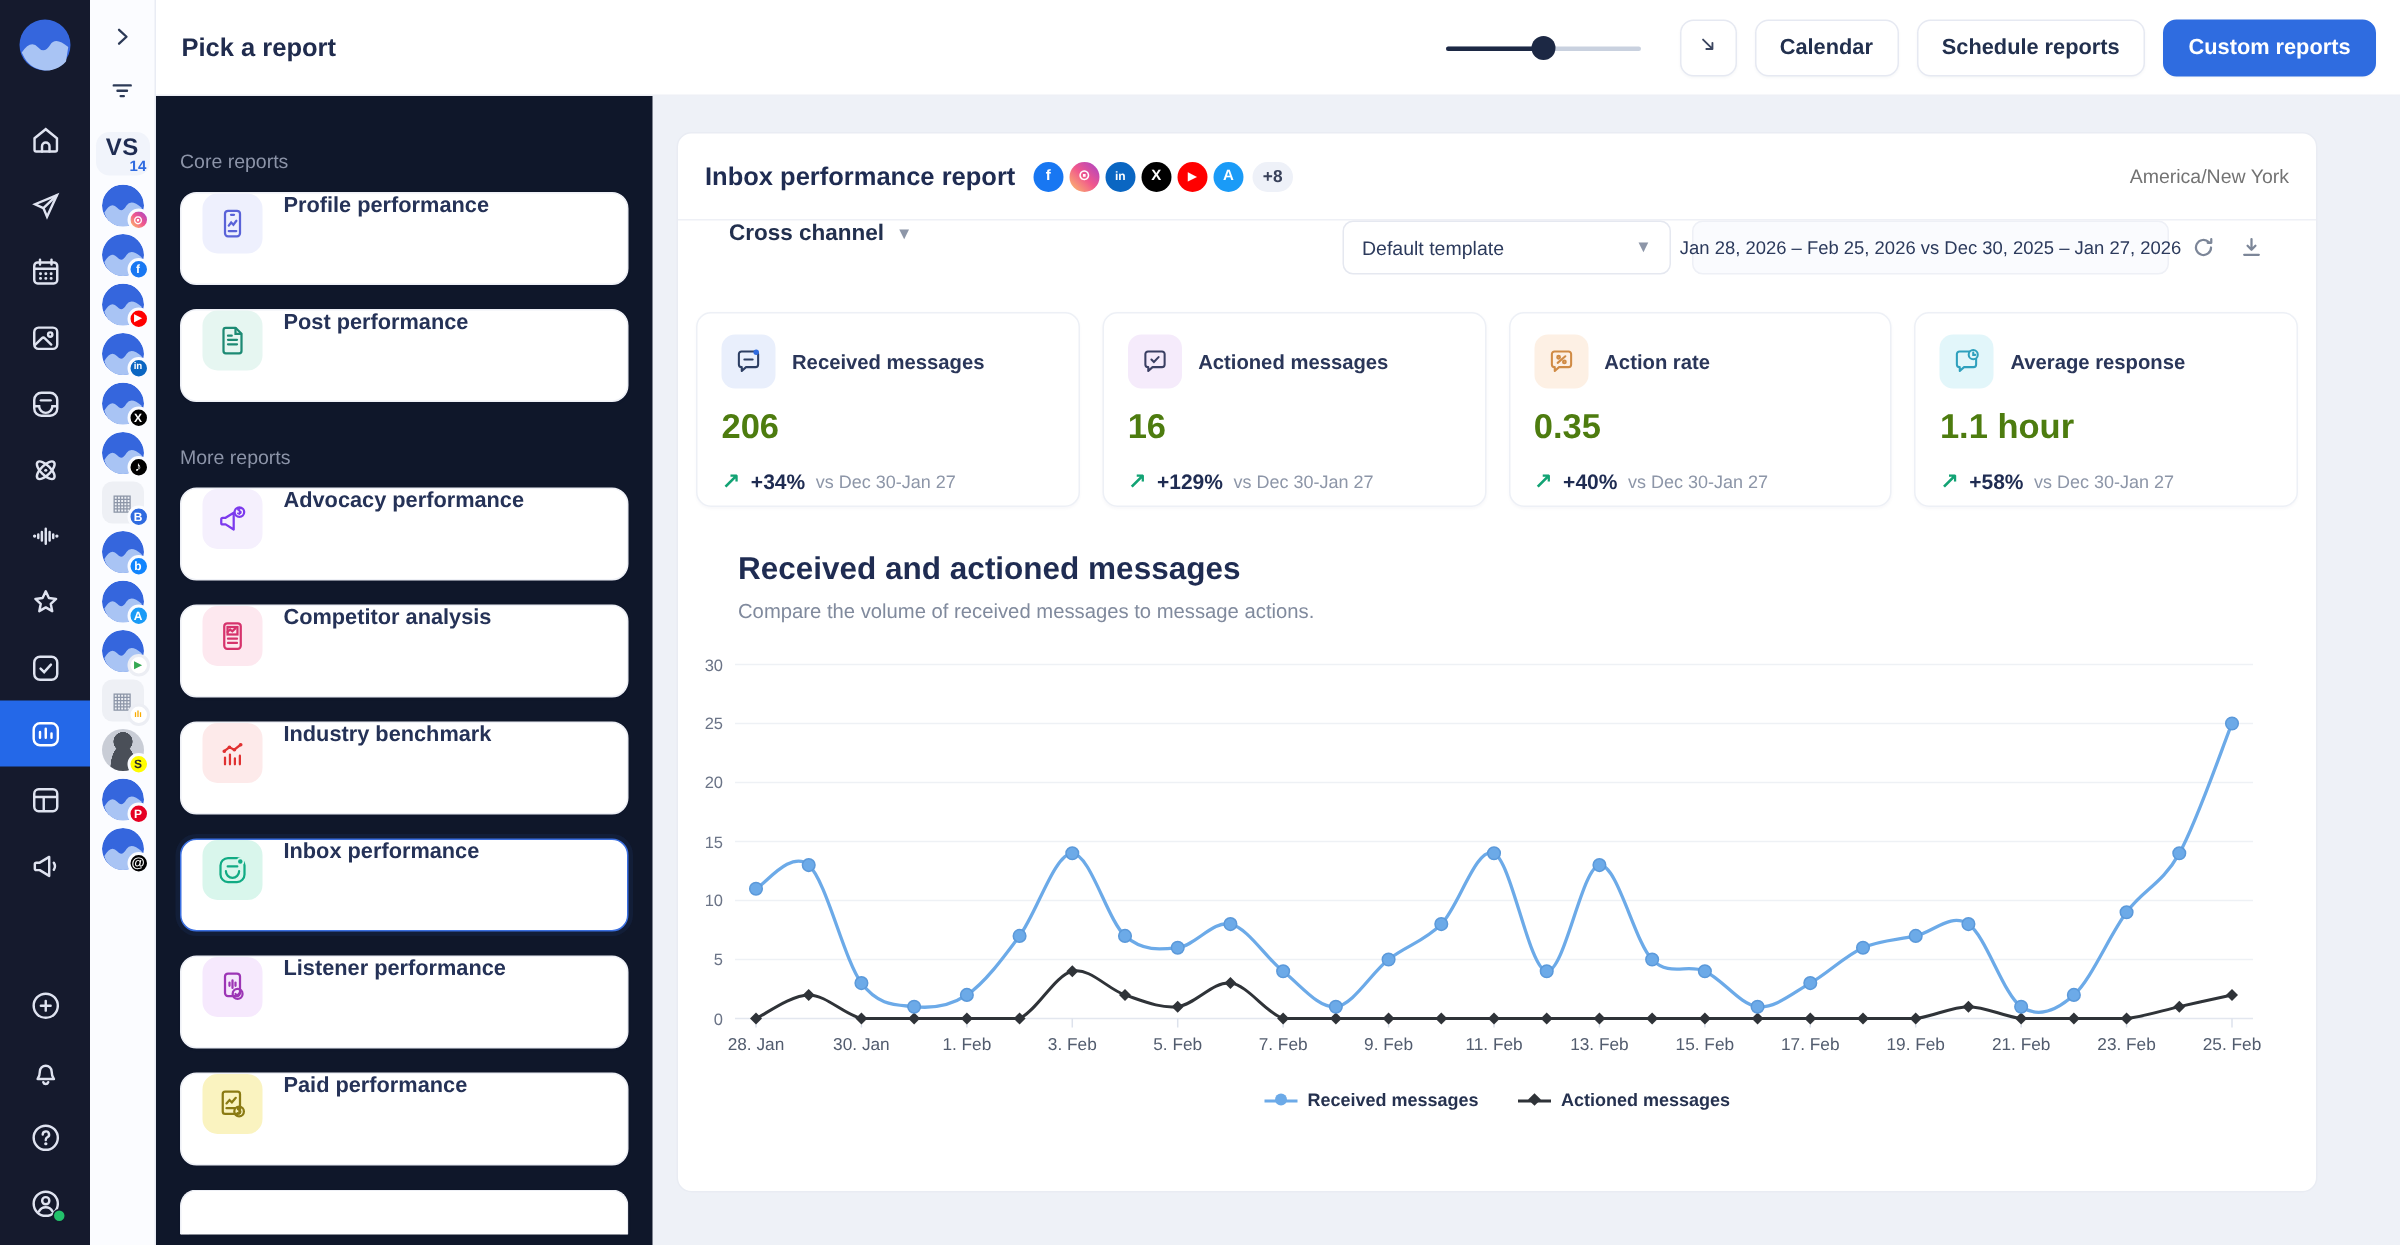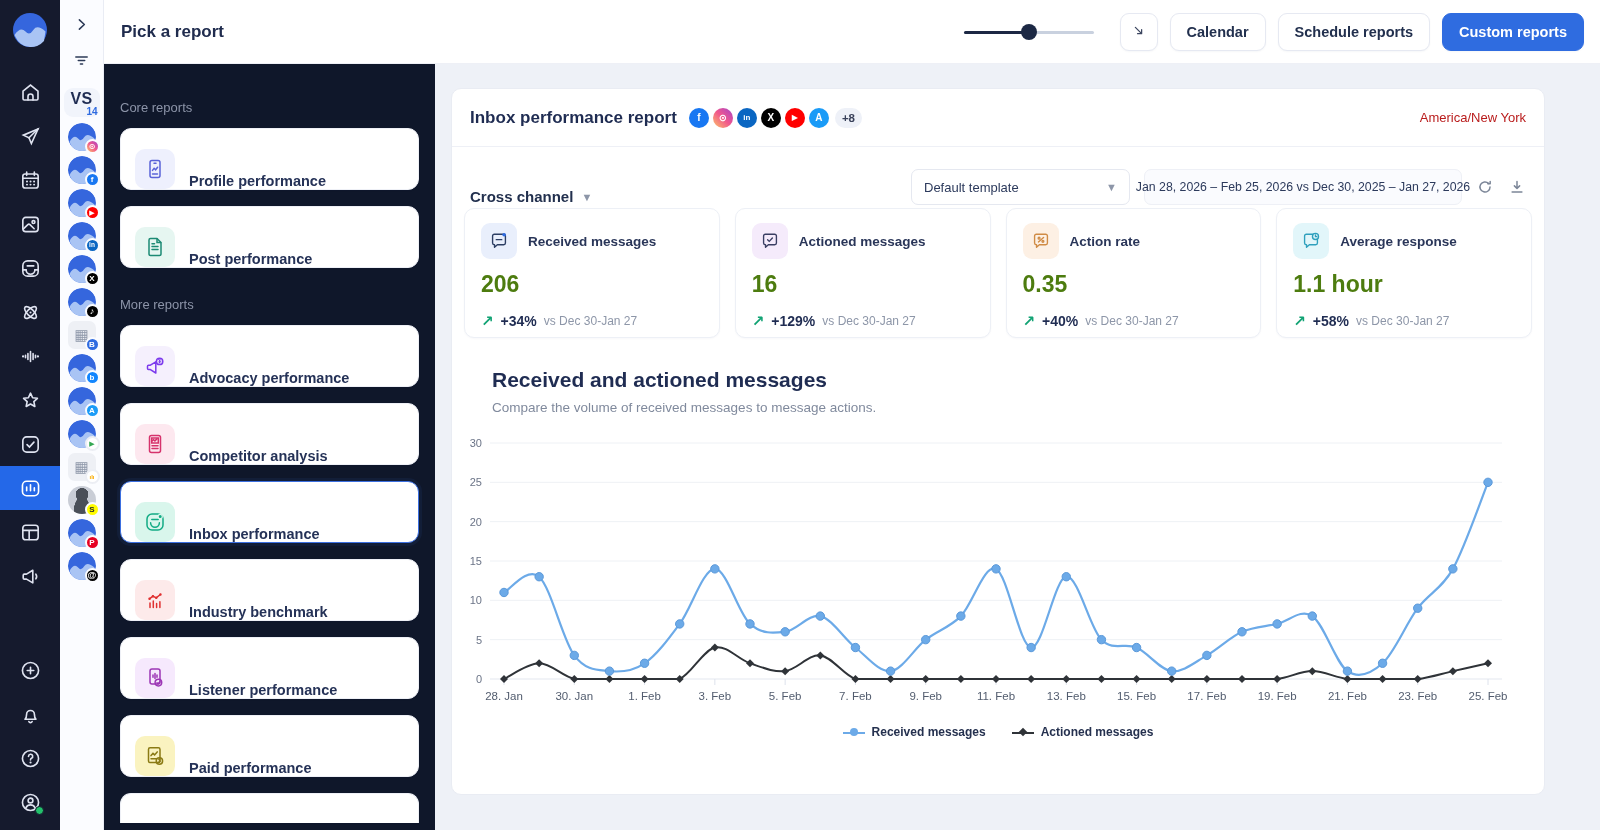--- a/index.html
+++ b/index.html
@@ -57,43 +57,43 @@
   .btn { height:38px; background:#fff; border:1px solid #e6e9f2; border-radius:9px; display:flex; align-items:center; justify-content:center; font-size:14.5px; font-weight:600; color:#22304e; padding:0 16px; cursor:pointer; box-shadow:0 1px 2px rgba(25,39,80,.04); }
   .btn.icon-only { width:38px; padding:0; color:#3c4providers660; }
   .btn.icon-only svg { width:15px; height:15px; }
   .btn.primary { background:#2f6ce0; border-color:#2f6ce0; color:#fff; }
 
   
   .panel { position:absolute; left:104px; top:64px; width:331px; bottom:0; background:#0f172a; padding:0 16px; overflow:hidden; z-index:2; }
   .section-label { font-size:13px; color:#8c94a8; font-weight:500; }
   .sl-first { margin-top:36px; margin-bottom:13px; }
   .sl-more { margin-top:29px; margin-bottom:13px; }
-  .report-item { height:62px; background:#fff; border:1px solid #eef0f6; border-radius:11px; display:flex; align-items:flex-end; padding:0 14px; margin-bottom:16px; cursor:pointer; box-shadow:0 1px 2px rgba(25,39,80,.03); }
+  .report-item { height:62px; background:#fff; border:1px solid #eef0f6; border-radius:11px; display:flex; align-items:flex-start; padding:0 14px; margin-bottom:16px; cursor:pointer; box-shadow:0 1px 2px rgba(25,39,80,.03); }
   .report-item.active { border:1.5px solid #3b6fe0; box-shadow:0 0 0 3px rgba(59,111,224,.08); }
   .ri-icon { width:40px; height:40px; border-radius:10px; display:flex; align-items:center; justify-content:center; margin-right:14px; flex:none; }
   .ri-icon svg { width:24px; height:24px; }
   .ri-label { font-size:14.5px; font-weight:600; color:#253257; }
   .report-item.partial { height:30px; margin-bottom:0; border-bottom:none; border-radius:11px 11px 0 0; }
   .t-indigo { background:#eef0fd; color:#5a63d8; } .t-teal { background:#e6f6f1; color:#1d8a74; }
   .t-purple { background:#f5f0fd; color:#7c3aed; } .t-pink { background:#fde8ef; color:#d6336c; }
   .t-mint { background:#d9f6ec; color:#12ab84; } .t-red { background:#fdeaea; color:#e03131; }
   .t-violet { background:#f6e9fd; color:#9c36b5; } .t-yellow { background:#faf3c0; color:#8a7a13; }
 
   
   .main { position:absolute; left:435px; top:64px; right:0; bottom:0; background:#eef1f7; z-index:1; }
   .report-card { position:absolute; left:16px; top:24px; width:1094px; height:707px; background:#fff; border:1px solid #e9ecf3; border-radius:10px; }
   .rc-header { height:58px; display:flex; align-items:center; padding:0 18px; border-bottom:1px solid #eef0f6; }
   .rc-title { font-size:17px; font-weight:700; color:#1f2c52; margin-right:12px; }
   .net-icons { display:flex; align-items:center; gap:4px; }
   .net { width:20px; height:20px; border-radius:50%; display:flex; align-items:center; justify-content:center; color:#fff; font-size:10px; font-weight:700; line-height:1; cursor:pointer; }
   .net.n-youtube,.net.n-googleplay { font-size:8px; }
   .net.n-linkedin { font-size:8px; }
   .more-pill { height:20px; border-radius:10px; background:#eef1f8; color:#39415a; font-size:11.5px; font-weight:600; display:flex; align-items:center; padding:0 7px; margin-left:6px; cursor:pointer; }
-  .tz { margin-left:auto; font-size:13px; color:#b91c1c; font-weight:500; }
-  .rc-controls { height:58px; display:flex; align-items:flex-end; padding:0 18px; }
+  .tz { margin-left:auto; font-size:13px; color:#737373; font-weight:500; }
+  .rc-controls { height:58px; display:flex; align-items:flex-start; padding:0 34px; }
   .channel { display:flex; align-items:center; gap:8px; font-size:15px; font-weight:700; color:#22304e; cursor:pointer; }
   .caret { color:#8d96a8; font-size:11px; }
   .ctrl-right { margin-left:auto; display:flex; align-items:center; gap:14px; }
   .select { width:219px; height:36px; border:1px solid #e5e8f0; border-radius:7px; display:flex; align-items:center; padding:0 12px; font-size:13px; color:#2c3a5c; cursor:pointer; }
   .select .caret { margin-left:auto; }
   .datebox { width:318px; height:36px; background:#fafbfe; border:1px solid #eef0f6; border-radius:7px; display:flex; align-items:center; justify-content:center; font-size:12.3px; color:#2c3a5c; cursor:pointer; white-space:nowrap; }
   .ctrl-icon { width:18px; height:18px; color:#7c8698; cursor:pointer; }
   .ctrl-icon svg { width:18px; height:18px; }
 
   .metrics { display:grid; grid-template-columns:repeat(4,1fr); gap:15px; margin:3px 12px 0; }
@@ -428,40 +428,40 @@
       <div class="ri-icon t-pink">
          <svg viewBox="0 0 24 24" fill="none" stroke="currentColor" stroke-width="1.5" stroke-linecap="round">
           <rect x="6.5" y="3.5" width="11" height="17" rx="2"></rect>
           <rect x="8.7" y="6" width="6.6" height="5"></rect>
           <path d="M8.7 9.3 l1.7 -1.6 1.5 1.2 2 -2"></path>
           <path d="M9 13.8 h6 M9 16.6 h6"></path>
         </svg>
        </div>
       <div class="ri-label">Competitor analysis</div>
     </div>
+    <div class="report-item">
+      <div class="ri-icon t-red">
+         <svg viewBox="0 0 24 24" fill="none" stroke="currentColor" stroke-width="1.5" stroke-linecap="round">
+          <path d="M7 19.5 v-4.5 M10.3 19.5 v-6.5 M13.6 19.5 v-4 M16.9 19.5 v-5.7"></path>
+          <path d="M6.5 10.8 l3.4 -2.6 3.3 1.6 4.2 -3.3"></path>
+          <path d="M6.5 10.8 h.1 M9.9 8.2 h.1 M13.2 9.8 h.1 M17.4 6.5 h.1" stroke-width="2.4"></path>
+        </svg>
+       </div>
+      <div class="ri-label">Industry benchmark</div>
+    </div>
     <div class="report-item active">
       <div class="ri-icon t-mint">
          <svg viewBox="0 0 24 24" fill="none" stroke="currentColor" stroke-width="1.5" stroke-linecap="round">
           <rect x="4" y="4" width="16" height="16" rx="5"></rect>
           <path d="M8.8 9.6 h6.4"></path>
           <path d="M7.6 12.8 a4.4 4.4 0 0 0 8.8 0"></path>
           <circle cx="17.2" cy="6.4" r="2.1" fill="currentColor" stroke="#d9f6ec" stroke-width="1.2"></circle>
         </svg>
        </div>
       <div class="ri-label">Inbox performance</div>
-    </div>
-    <div class="report-item">
-      <div class="ri-icon t-red">
-         <svg viewBox="0 0 24 24" fill="none" stroke="currentColor" stroke-width="1.5" stroke-linecap="round">
-          <path d="M7 19.5 v-4.5 M10.3 19.5 v-6.5 M13.6 19.5 v-4 M16.9 19.5 v-5.7"></path>
-          <path d="M6.5 10.8 l3.4 -2.6 3.3 1.6 4.2 -3.3"></path>
-          <path d="M6.5 10.8 h.1 M9.9 8.2 h.1 M13.2 9.8 h.1 M17.4 6.5 h.1" stroke-width="2.4"></path>
-        </svg>
-       </div>
-      <div class="ri-label">Industry benchmark</div>
     </div>
     <div class="report-item">
       <div class="ri-icon t-violet">
          <svg viewBox="0 0 24 24" fill="none" stroke="currentColor" stroke-width="1.5" stroke-linecap="round">
           <rect x="7" y="3" width="10" height="15" rx="2"></rect>
           <path d="M12 7.6 v5 M10 9 v2.2 M14 9 v2.2"></path>
           <circle cx="15.4" cy="16.6" r="3.3"></circle>
           <path d="M14 16.7 l1.1 1.1 1.8 -2"></path>
         </svg>
        </div>

